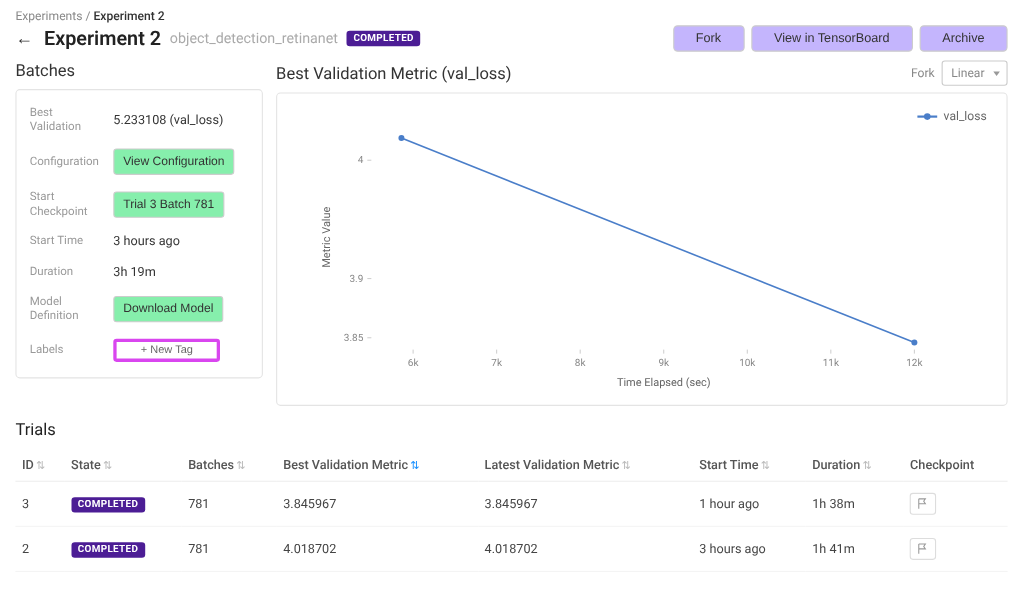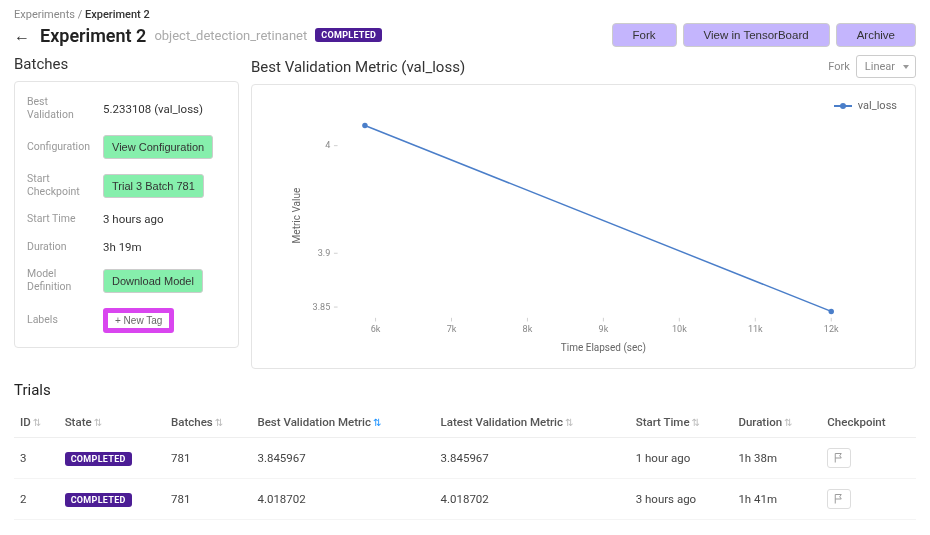--- a/index.html
+++ b/index.html
@@ -17,21 +17,21 @@
     .btn { background: #c4b5fd; border: 1px solid #ccc; border-radius: 4px; padding: 5px 20px; font-size: 11.5px; cursor: pointer; color: #333; }
     .main-row { display: flex; gap: 12px; }
     .panel { border: 1px solid #e4e4e4; border-radius: 4px; padding: 12px; background: #fff; }
     .section-title { font-size: 15px; font-weight: 400; margin-bottom: 8px; color: #333; }
     .summary-col { width: 225px; flex-shrink: 0; }
     .summary-col .panel { padding: 14px 12px; }
     .summary-grid { display: grid; grid-template-columns: 70px 1fr; row-gap: 14px; column-gap: 6px; align-items: center; }
     .summary-label { font-size: 10.5px; color: #999; line-height: 1.2; }
     .summary-val { font-size: 11.5px; color: #333; }
     .btn-outline { background: #86efac; border: 1px solid #ccc; border-radius: 3px; padding: 5px 8px; font-size: 11px; cursor: pointer; color: #333; display: inline-block; }
-    .btn-small { background: #fff; border: 5px solid #d946ef; border-radius: 3px; padding: 2px 7px; font-size: 10px; cursor: pointer; color: #666; }
+    .btn-small { background: #fff; border: 3px solid #d946ef; border-radius: 3px; padding: 2px 22px; font-size: 10px; cursor: pointer; color: #666; }
     .chart-col { flex: 1; }
     .chart-header { display: flex; align-items: center; justify-content: space-between; margin-bottom: 6px; }
     .scale-group { display: flex; align-items: center; gap: 6px; font-size: 11px; color: #888; }
     .select { border: 1px solid #ccc; border-radius: 3px; padding: 4px 20px 4px 8px; font-size: 11px; background: #fff; cursor: pointer; position: relative; }
     .select::after { content: ""; position: absolute; right: 6px; top: 50%; width: 0; height: 0; border-left: 3.5px solid transparent; border-right: 3.5px solid transparent; border-top: 4px solid #999; transform: translateY(-50%); }
     .chart-panel { height: 285px; position: relative; padding-left: 20px; }
     .trials-section { margin-top: 12px; }
     .trials-title { font-size: 15px; font-weight: 400; margin-bottom: 8px; }
     table { width: 100%; border-collapse: collapse; font-size: 11.5px; }
     th { text-align: left; font-weight: 500; color: #555; padding: 8px 6px; border-bottom: 1px solid #eee; }

